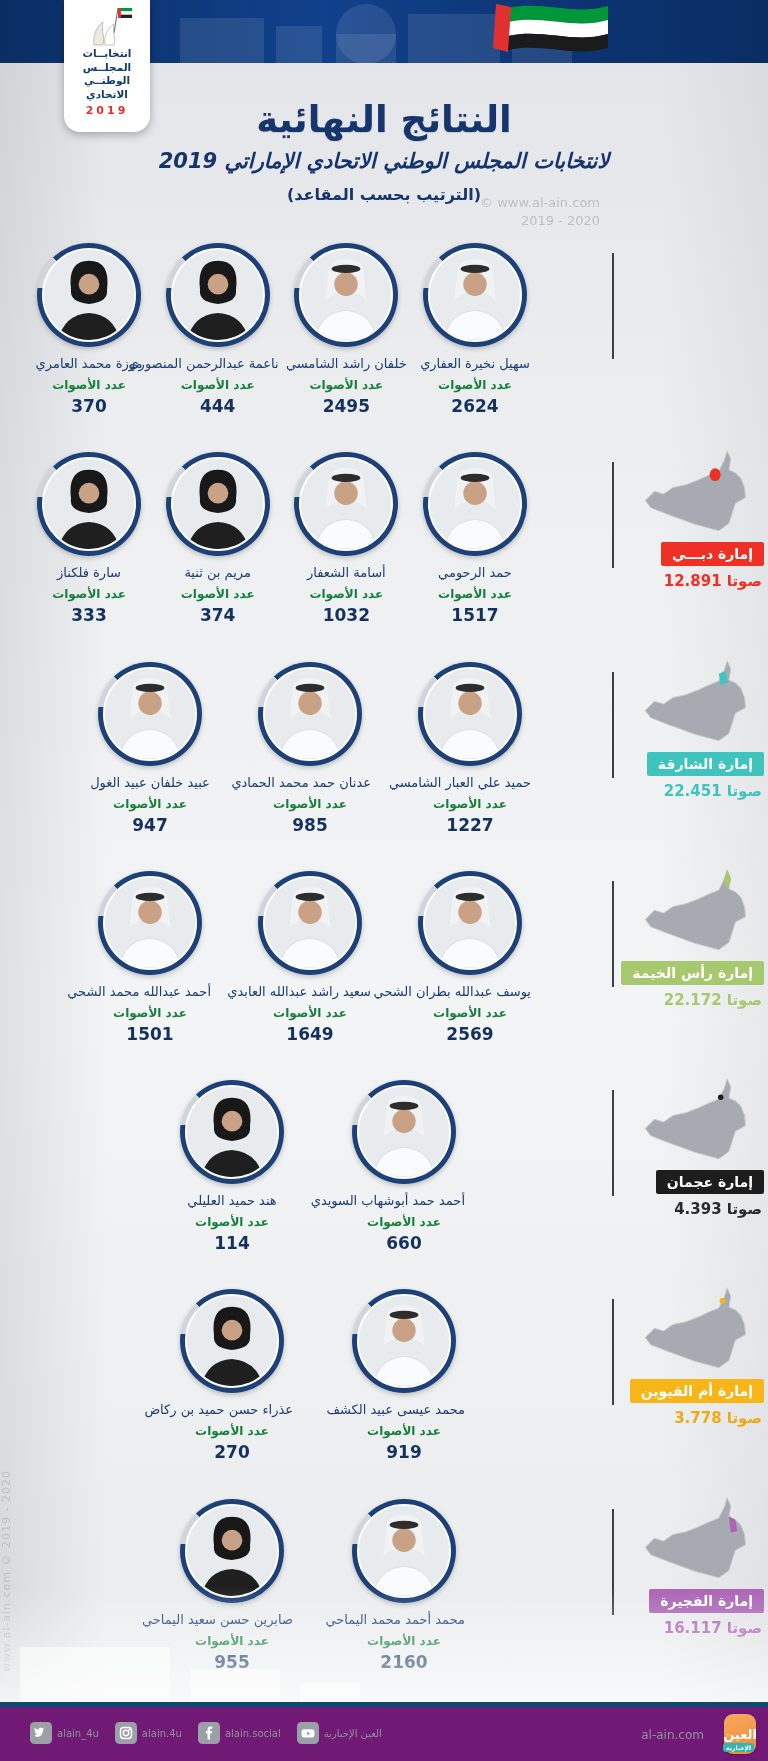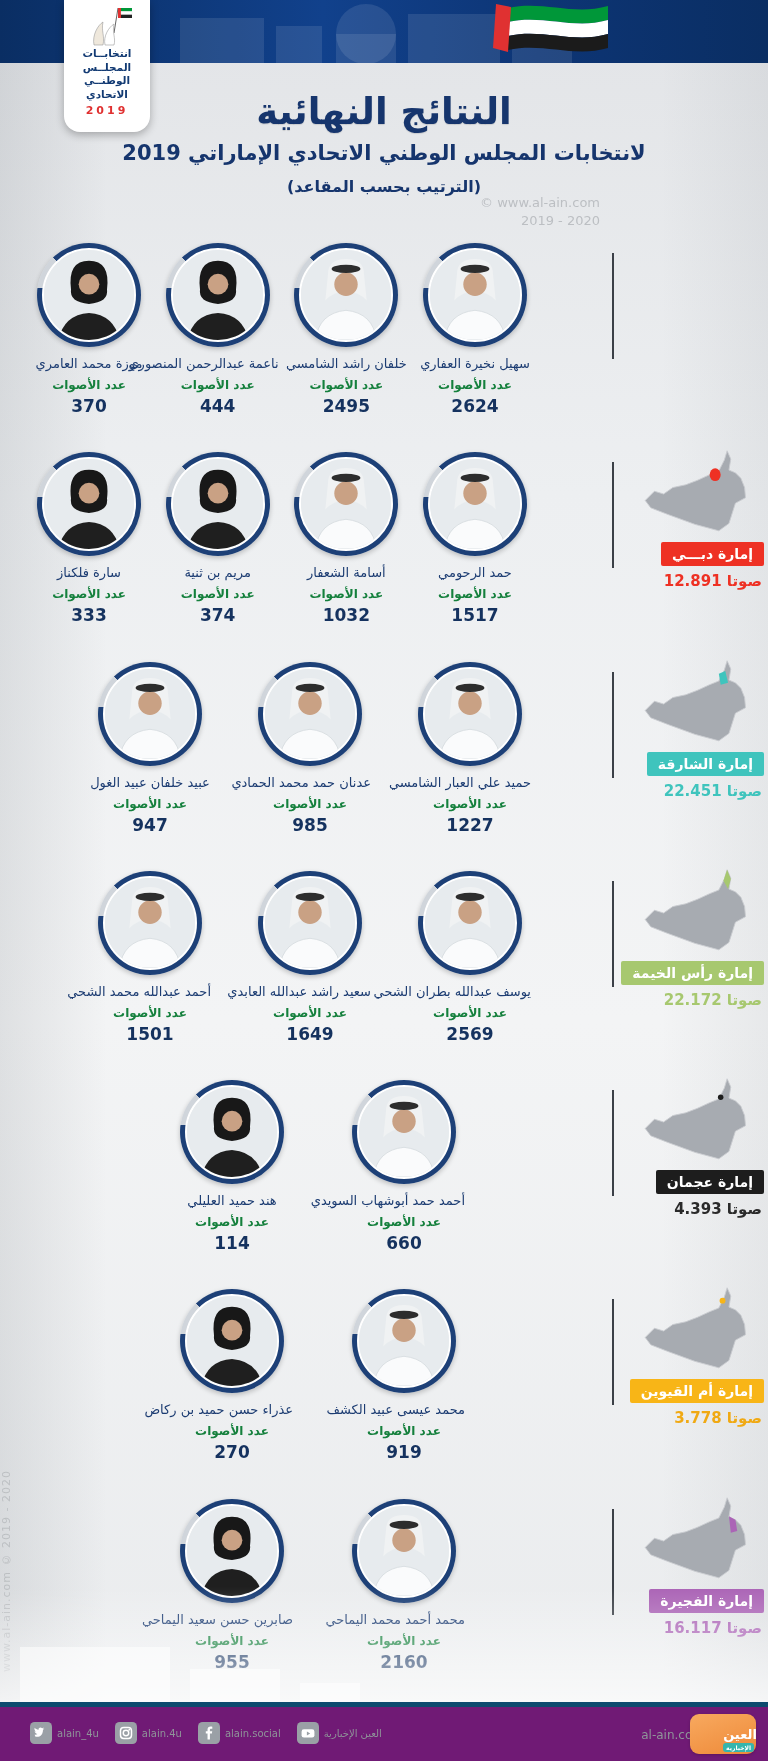--- a/index.html
+++ b/index.html
@@ -16,22 +16,22 @@
   .band-bld{position:absolute;top:0;left:150px;}
   .flag-svg{position:absolute;top:0;left:488px;}
   
   .badge{position:absolute;top:0;left:64px;width:86px;height:132px;background:#fff;
     border-radius:0 0 16px 16px;box-shadow:0 3px 9px rgba(0,0,0,.28);z-index:6;
     display:flex;flex-direction:column;align-items:center;padding-top:5px;box-sizing:border-box;}
   .badge-lines{font-size:10.5px;font-weight:bold;color:#123a73;text-align:center;line-height:1.3;direction:rtl;}
   .badge-year{color:#e03131;letter-spacing:3px;font-size:11px;font-weight:bold;margin-top:2px;}
   
   .titles{position:absolute;top:90px;left:0;width:768px;text-align:center;color:#16356d;direction:rtl;z-index:2;}
-  .t-main{font-size:37px;font-weight:bold;margin:0;text-shadow:0 1px 1px rgba(0,0,0,.12);}
-  .t-sub{font-size:21px;font-weight:bold;margin:8px 0 0;}
+  .t-main{font-size:37px;font-weight:bold;margin:8px;text-shadow:0 1px 1px rgba(0,0,0,.12);}
+  .t-sub{font-size:21px;font-weight:bold;margin:8px 0 0;font-style:italic;}
   .t-note{font-size:16px;font-weight:bold;margin:12px 0 0;}
   .wm-top{position:absolute;top:194px;right:168px;color:#bcbfc3;font-size:13px;text-align:right;line-height:1.35;direction:ltr;z-index:1;}
   
   .rows{position:absolute;top:237px;left:0;width:768px;height:1465px;display:flex;flex-direction:column;}
   .row{flex:1;position:relative;}
   .cands{position:absolute;top:6px;left:28px;width:508px;display:flex;direction:rtl;}
   .cands.n4{justify-content:space-between;}
   .cands.n3{justify-content:center;gap:38px;transform:translateX(28px);}
   .cands.n2{justify-content:center;gap:50px;transform:translateX(36px);}
   .cand{width:122px;text-align:center;direction:rtl;}
@@ -57,21 +57,21 @@
   .bg-low .blk{position:absolute;background:rgba(255,255,255,.55);}
   
   .footer{position:absolute;bottom:0;left:0;width:768px;height:54px;background:#701a75;border-top:5px solid #0c4a6e;}
   .socials{position:absolute;left:30px;top:15px;display:flex;align-items:center;gap:16px;direction:ltr;}
   .soc{display:flex;align-items:center;gap:5px;}
   .soc svg{width:22px;height:22px;display:block;}
   .soc-h{font-size:10px;color:#8f9499;}
   .site{position:absolute;right:64px;top:21px;font-size:12px;color:#8f9499;direction:ltr;margin-left:19px;}
   .logo{position:absolute;right:12px;top:7px;width:32px;height:40px;border-radius:9px;
     background:linear-gradient(160deg,#f8a95f,#ee8a39);color:#fff;font-weight:bold;
-    display:flex;align-items:center;justify-content:center;font-size:13px;box-shadow:0 1px 3px rgba(0,0,0,.2);padding-left:34px;}
+    display:flex;align-items:center;justify-content:center;font-size:13px;box-shadow:0 1px 3px rgba(0,0,0,.2);}
   .logo-sub{position:absolute;bottom:2px;right:2px;background:#35b5ad;color:#fff;font-size:6px;padding:1px 3px;border-radius:3px;}
 </style>
 </head>
 <body>
 
 <div class="top-band">
   <svg class="band-bld" width="460" height="63" viewBox="0 0 460 63">
     <g fill="rgba(255,255,255,0.10)">
       <rect x="30" y="18" width="84" height="45"></rect>
       <rect x="126" y="26" width="46" height="37"></rect>

